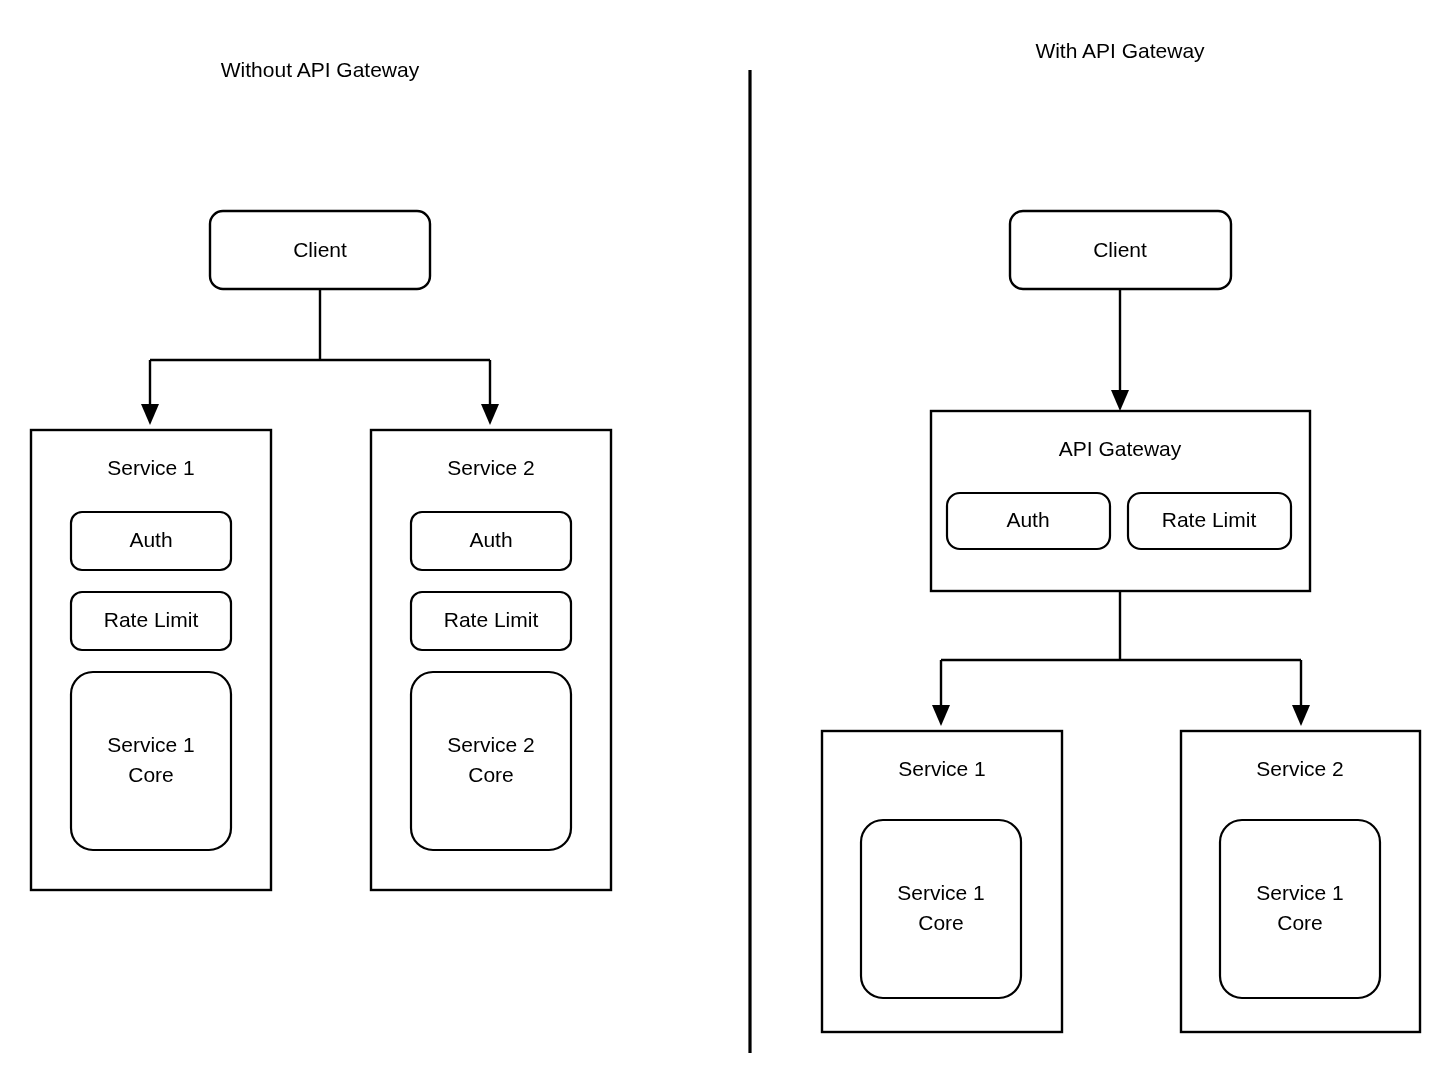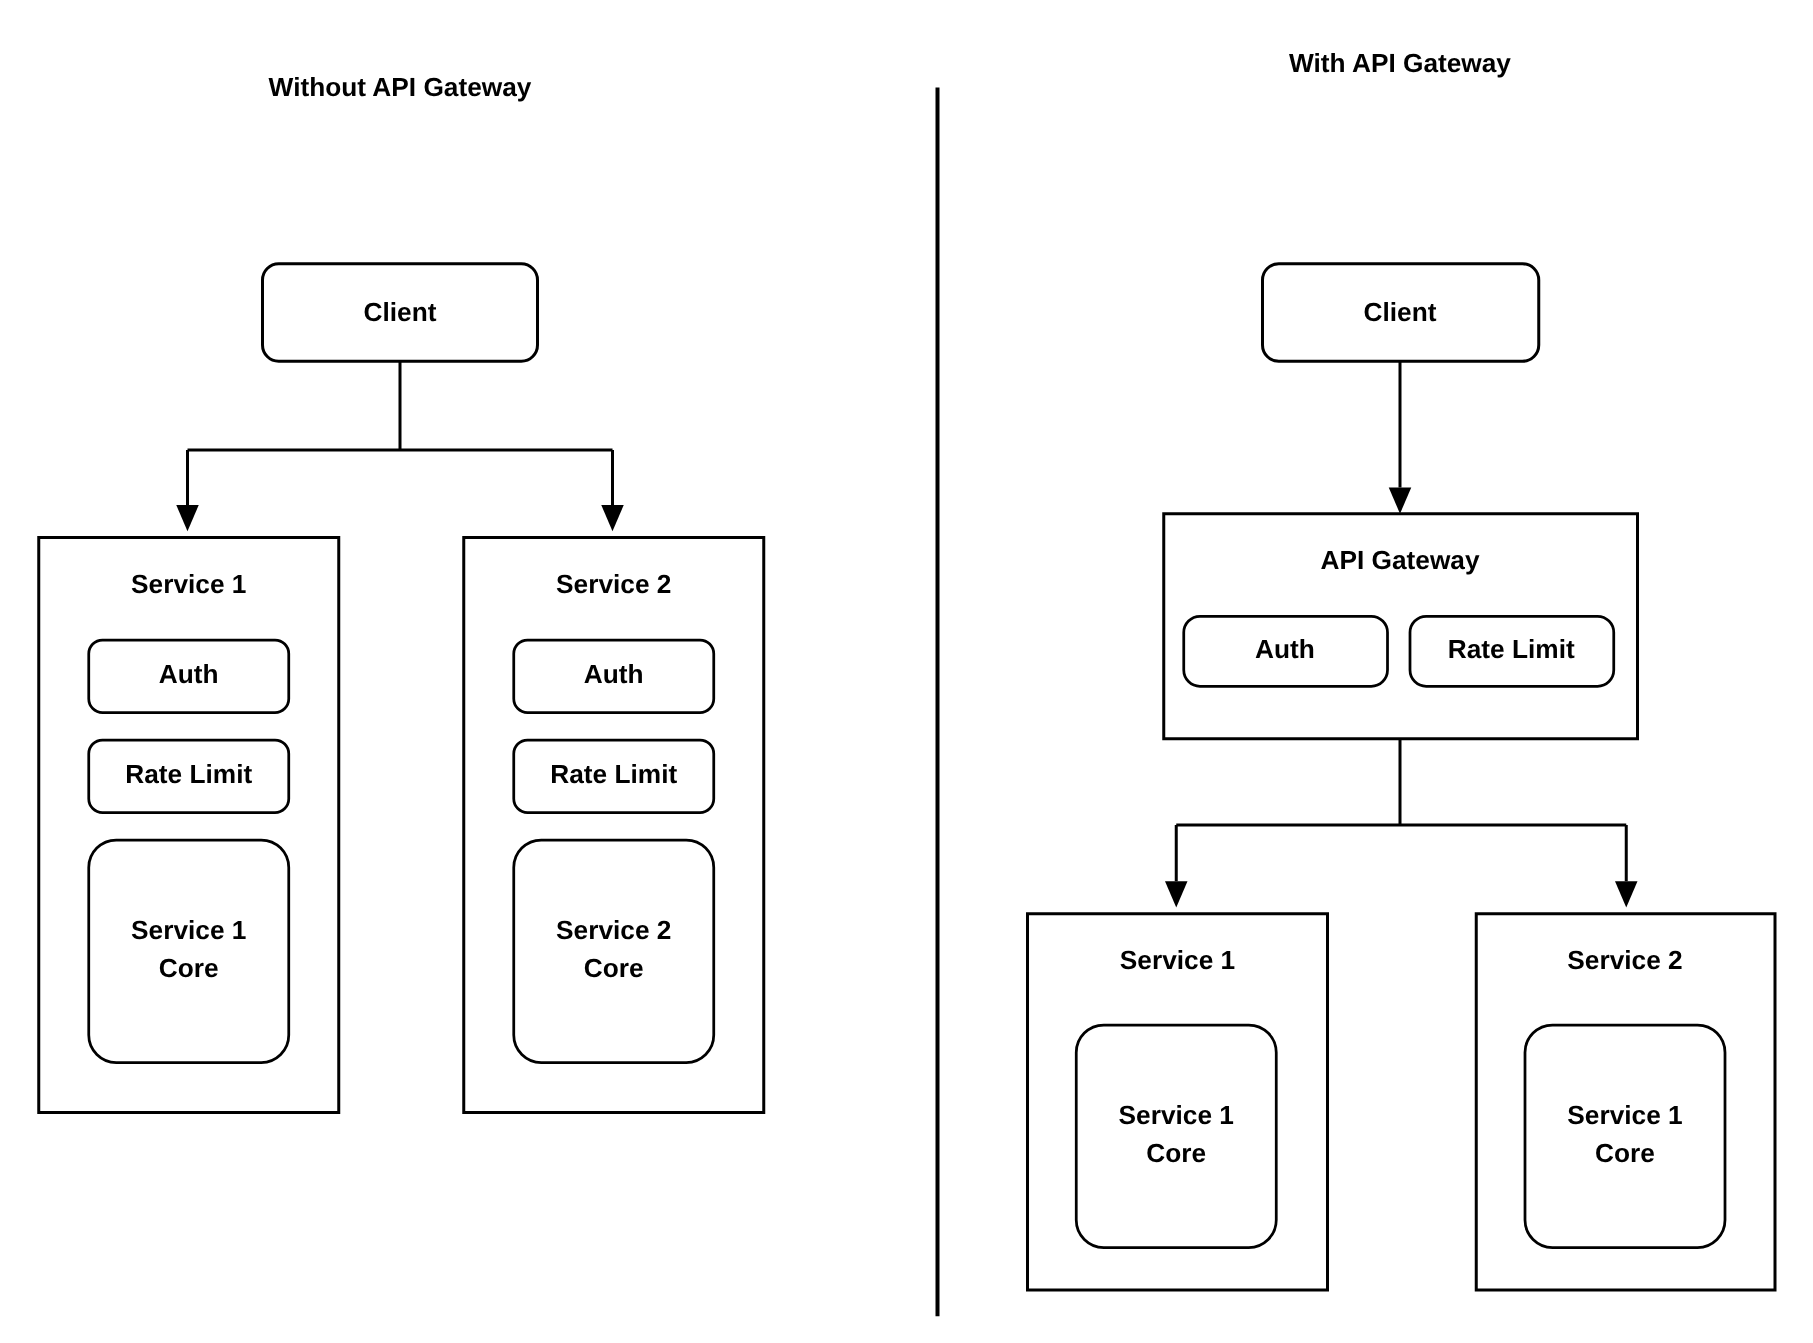--- a/index.html
+++ b/index.html
@@ -12,21 +12,20 @@
     width: 1450px;
     height: 1074px;
     font-family: "Liberation Sans", sans-serif;
     color: #000000;
     overflow: hidden;
   }
   #diagram-root {
     position: relative;
     width: 1450px;
     height: 1074px;
-    font-weight: bold;
   }
   svg.diagram {
     display: block;
     width: 1450px;
     height: 1074px;
   }
   .shape-rect {
     fill: #ffffff;
     stroke: #000000;
     stroke-width: 2.4;

